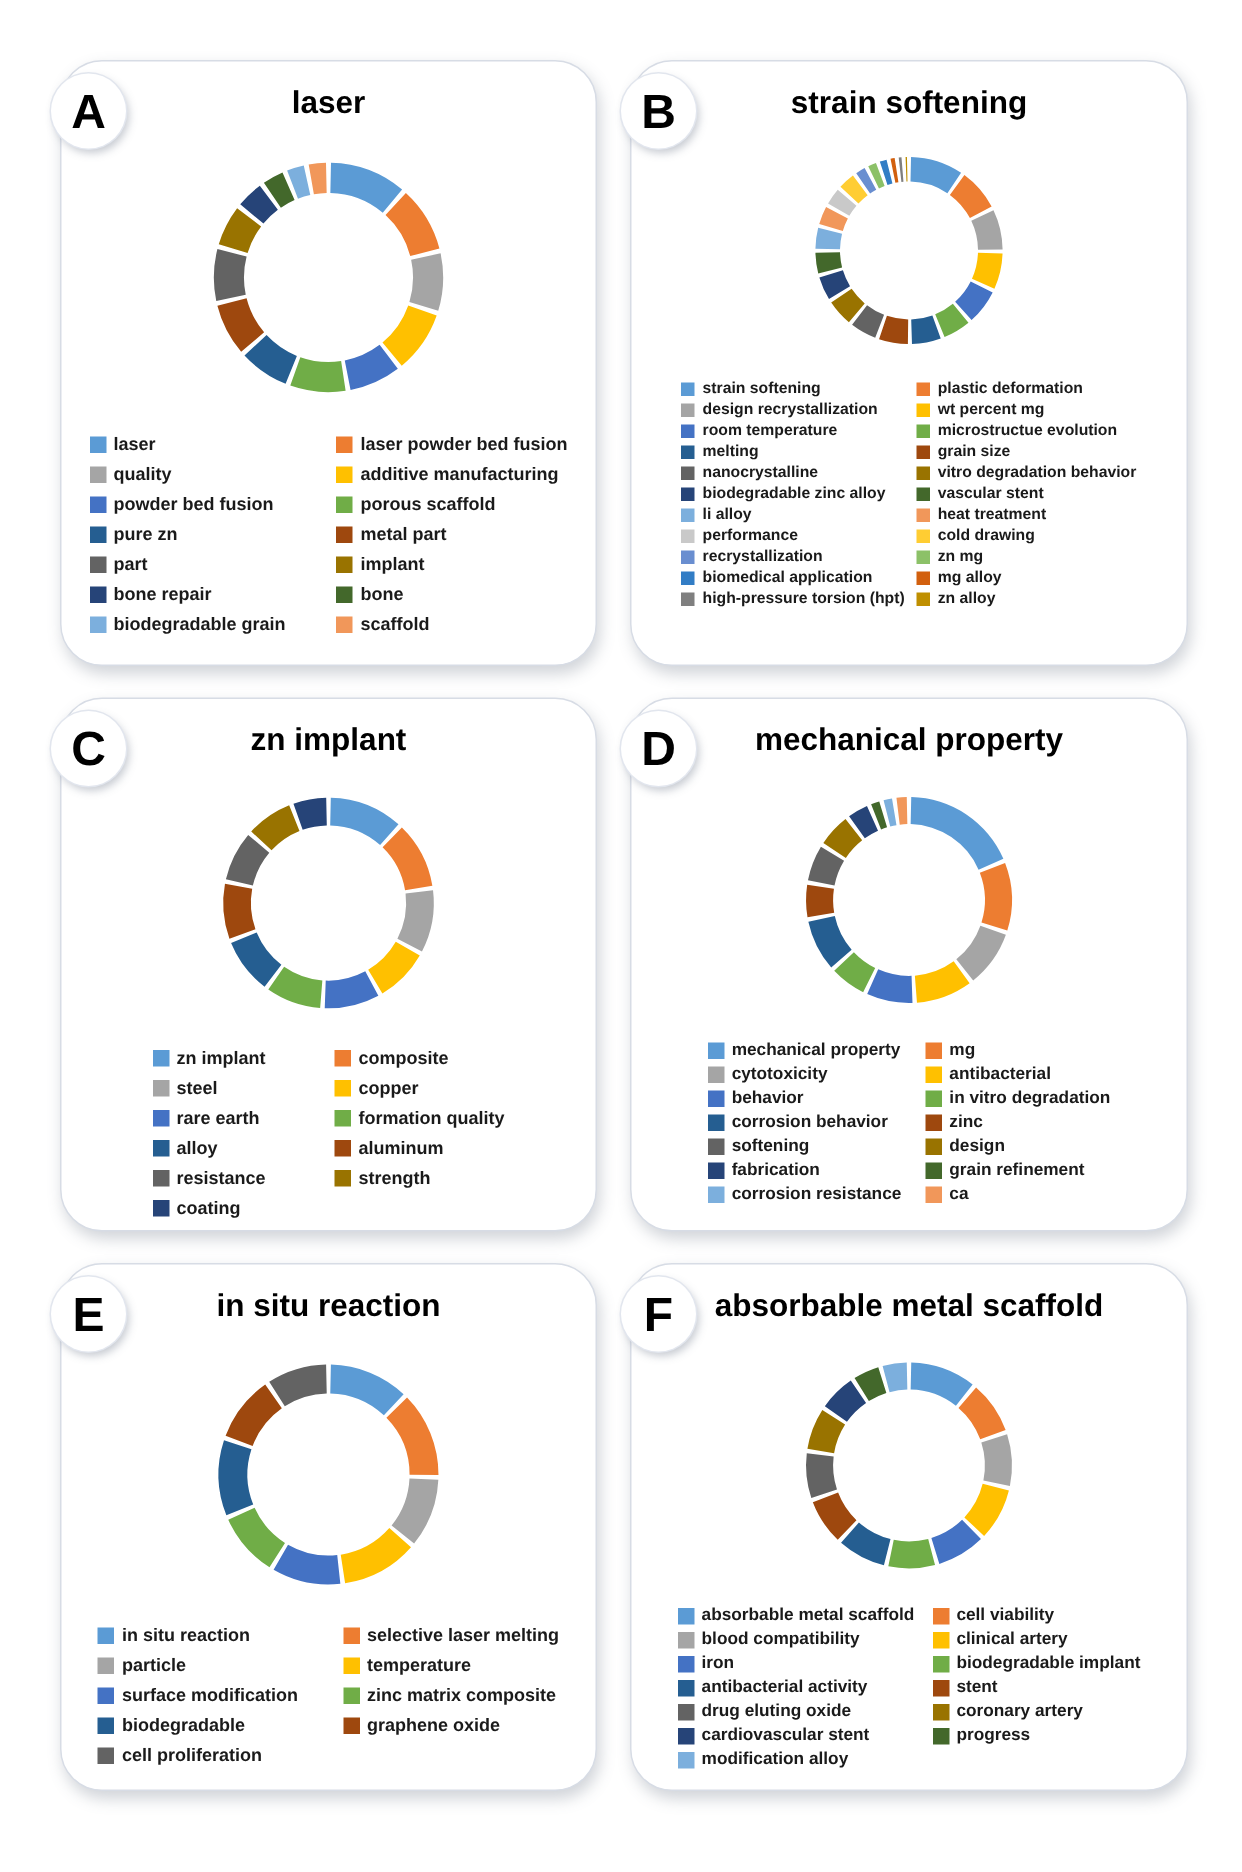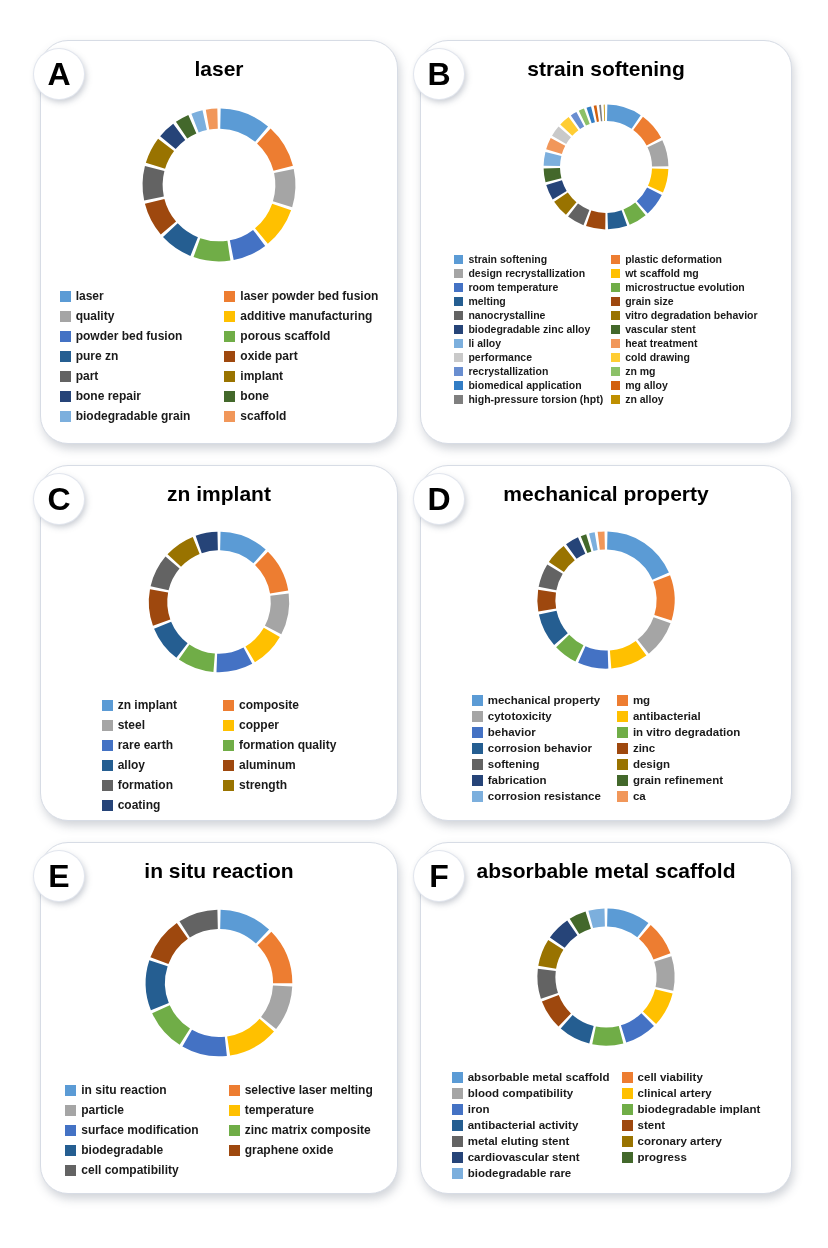--- a/index.html
+++ b/index.html
@@ -135,21 +135,21 @@
         <span class="li">
           <i class="sw" style="background: rgb(112, 173, 71);"></i>
           <span>porous scaffold</span>
         </span>
         <span class="li">
           <i class="sw" style="background: rgb(37, 94, 145);"></i>
           <span>pure zn</span>
         </span>
         <span class="li">
           <i class="sw" style="background: rgb(158, 72, 14);"></i>
-          <span>oxide part</span>
+          <span>metal part</span>
         </span>
         <span class="li">
           <i class="sw" style="background: rgb(99, 99, 99);"></i>
           <span>part</span>
         </span>
         <span class="li">
           <i class="sw" style="background: rgb(153, 115, 0);"></i>
           <span>implant</span>
         </span>
         <span class="li">
@@ -210,21 +210,21 @@
         <span class="li">
           <i class="sw" style="background: rgb(237, 125, 49);"></i>
           <span>plastic deformation</span>
         </span>
         <span class="li">
           <i class="sw" style="background: rgb(165, 165, 165);"></i>
           <span>design recrystallization</span>
         </span>
         <span class="li">
           <i class="sw" style="background: rgb(255, 192, 0);"></i>
-          <span>wt scaffold mg</span>
+          <span>wt percent mg</span>
         </span>
         <span class="li">
           <i class="sw" style="background: rgb(68, 114, 196);"></i>
           <span>room temperature</span>
         </span>
         <span class="li">
           <i class="sw" style="background: rgb(112, 173, 71);"></i>
           <span>microstructue evolution</span>
         </span>
         <span class="li">
@@ -342,21 +342,21 @@
         <span class="li">
           <i class="sw" style="background: rgb(37, 94, 145);"></i>
           <span>alloy</span>
         </span>
         <span class="li">
           <i class="sw" style="background: rgb(158, 72, 14);"></i>
           <span>aluminum</span>
         </span>
         <span class="li">
           <i class="sw" style="background: rgb(99, 99, 99);"></i>
-          <span>formation</span>
+          <span>resistance</span>
         </span>
         <span class="li">
           <i class="sw" style="background: rgb(153, 115, 0);"></i>
           <span>strength</span>
         </span>
         <span class="li">
           <i class="sw" style="background: rgb(38, 68, 120);"></i>
           <span>coating</span>
         </span>
       </div>
@@ -491,21 +491,21 @@
         <span class="li">
           <i class="sw" style="background: rgb(37, 94, 145);"></i>
           <span>biodegradable</span>
         </span>
         <span class="li">
           <i class="sw" style="background: rgb(158, 72, 14);"></i>
           <span>graphene oxide</span>
         </span>
         <span class="li">
           <i class="sw" style="background: rgb(99, 99, 99);"></i>
-          <span>cell compatibility</span>
+          <span>cell proliferation</span>
         </span>
       </div>
   </section>
 
   <section class="card card--f" style="--donut:176px">
     <div class="badge">
       <span>F</span>
     </div>
     <h2 class="title">absorbable metal scaffold</h2>
     <div class="donut">
@@ -553,34 +553,34 @@
         <span class="li">
           <i class="sw" style="background: rgb(37, 94, 145);"></i>
           <span>antibacterial activity</span>
         </span>
         <span class="li">
           <i class="sw" style="background: rgb(158, 72, 14);"></i>
           <span>stent</span>
         </span>
         <span class="li">
           <i class="sw" style="background: rgb(99, 99, 99);"></i>
-          <span>metal eluting stent</span>
+          <span>drug eluting oxide</span>
         </span>
         <span class="li">
           <i class="sw" style="background: rgb(153, 115, 0);"></i>
           <span>coronary artery</span>
         </span>
         <span class="li">
           <i class="sw" style="background: rgb(38, 68, 120);"></i>
           <span>cardiovascular stent</span>
         </span>
         <span class="li">
           <i class="sw" style="background: rgb(67, 104, 43);"></i>
           <span>progress</span>
         </span>
         <span class="li">
           <i class="sw" style="background: rgb(124, 175, 221);"></i>
-          <span>biodegradable rare</span>
+          <span>modification alloy</span>
         </span>
       </div>
   </section>
 
 </div>
 
 </body></html>

